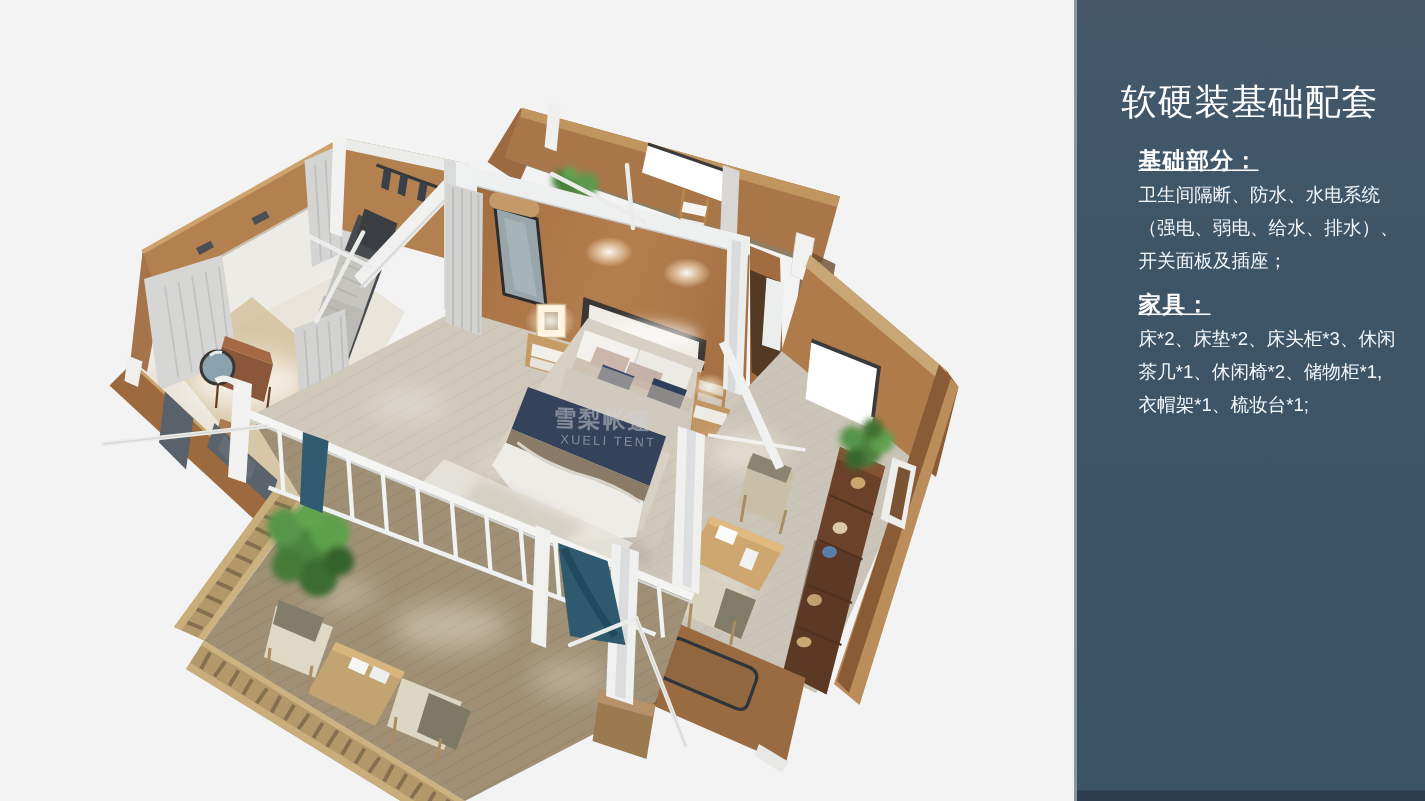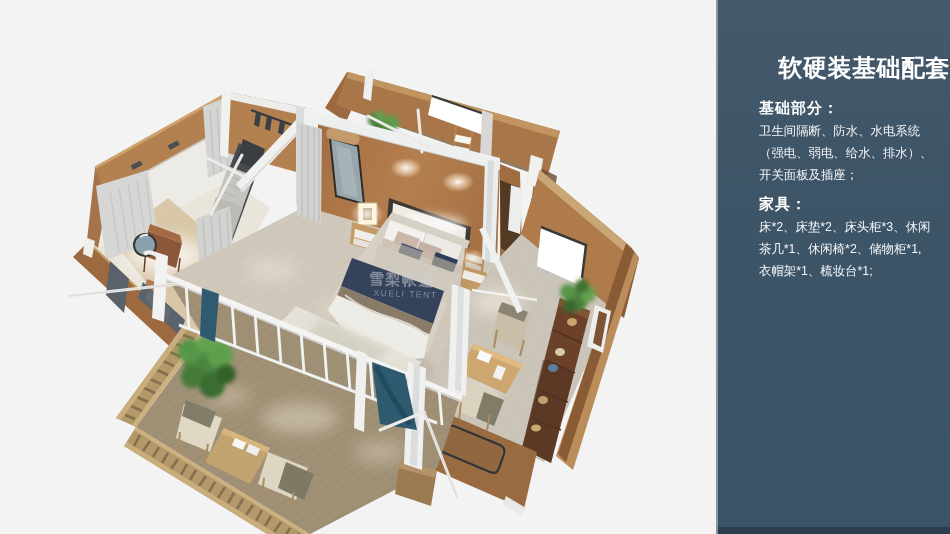--- a/index.html
+++ b/index.html
@@ -4,24 +4,24 @@
 <title>软硬装基础配套</title>
 <style>
 html,body{margin:0;padding:0;}
 body{width:950px;height:534px;position:relative;overflow:hidden;
  font-family:"Liberation Sans",sans-serif;background:#f3f3f4;}
 #scene{position:absolute;left:0;top:0;}
 #panel{position:absolute;left:716px;top:0;width:234px;height:534px;
  background:linear-gradient(180deg,#45596b 0%,#3e5568 30%,#3b5366 100%);color:#f4f7f9;}
 #panel .bar{position:absolute;left:0;bottom:0;width:234px;height:7px;background:#2b3d4f;}
 #panel .edge{position:absolute;left:0;top:0;width:2px;height:534px;background:#93a2ae;opacity:0.85;}
-#panel h1{position:absolute;left:0;top:52px;width:234px;margin:0;text-align:right;
- font-size:24px;font-weight:bold;letter-spacing:0.5px;color:#fff;}
+#panel h1{position:absolute;left:0;top:52px;width:234px;margin:0;text-align:center;
+ font-size:24px;font-weight:normal;letter-spacing:0.5px;color:#fff;}
 .sec{position:absolute;left:43px;width:186px;font-size:12.4px;line-height:22px;white-space:nowrap;}
-.sec b{font-size:15px;letter-spacing:1px;color:#fff;}
+.sec b{font-size:15px;letter-spacing:1px;color:#fff;text-decoration:underline;}
 </style>
 </head>
 <body>
 <svg id="scene" width="716" height="534" viewBox="0 0 716 534" xmlns="http://www.w3.org/2000/svg">
 <defs>
 <filter id="b2" x="-40%" y="-40%" width="180%" height="180%">
         <feGaussianBlur stdDeviation="2"></feGaussianBlur>
       </filter>
 <filter id="b4" x="-60%" y="-60%" width="220%" height="220%">
         <feGaussianBlur stdDeviation="4"></feGaussianBlur>

